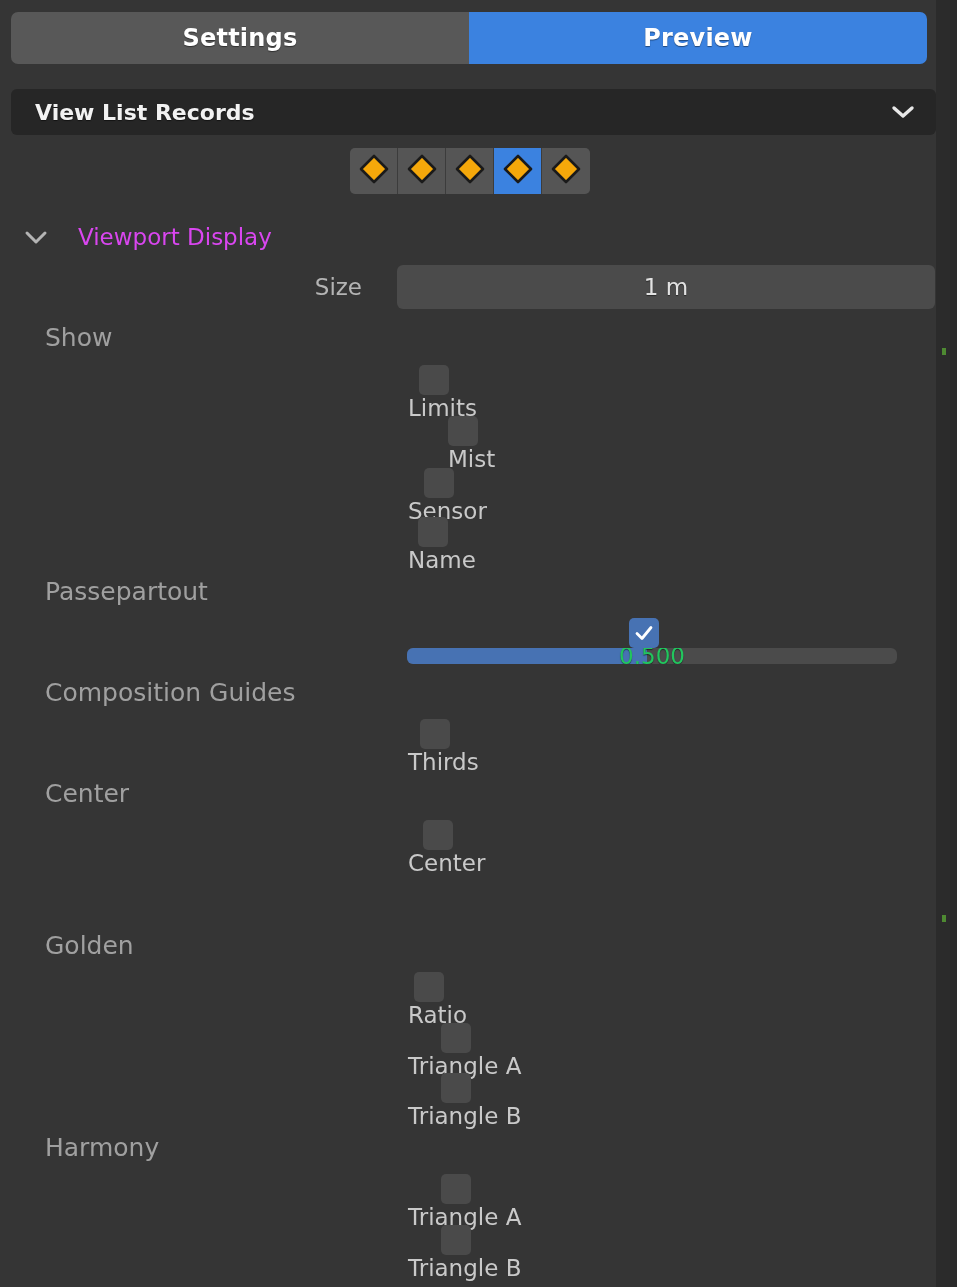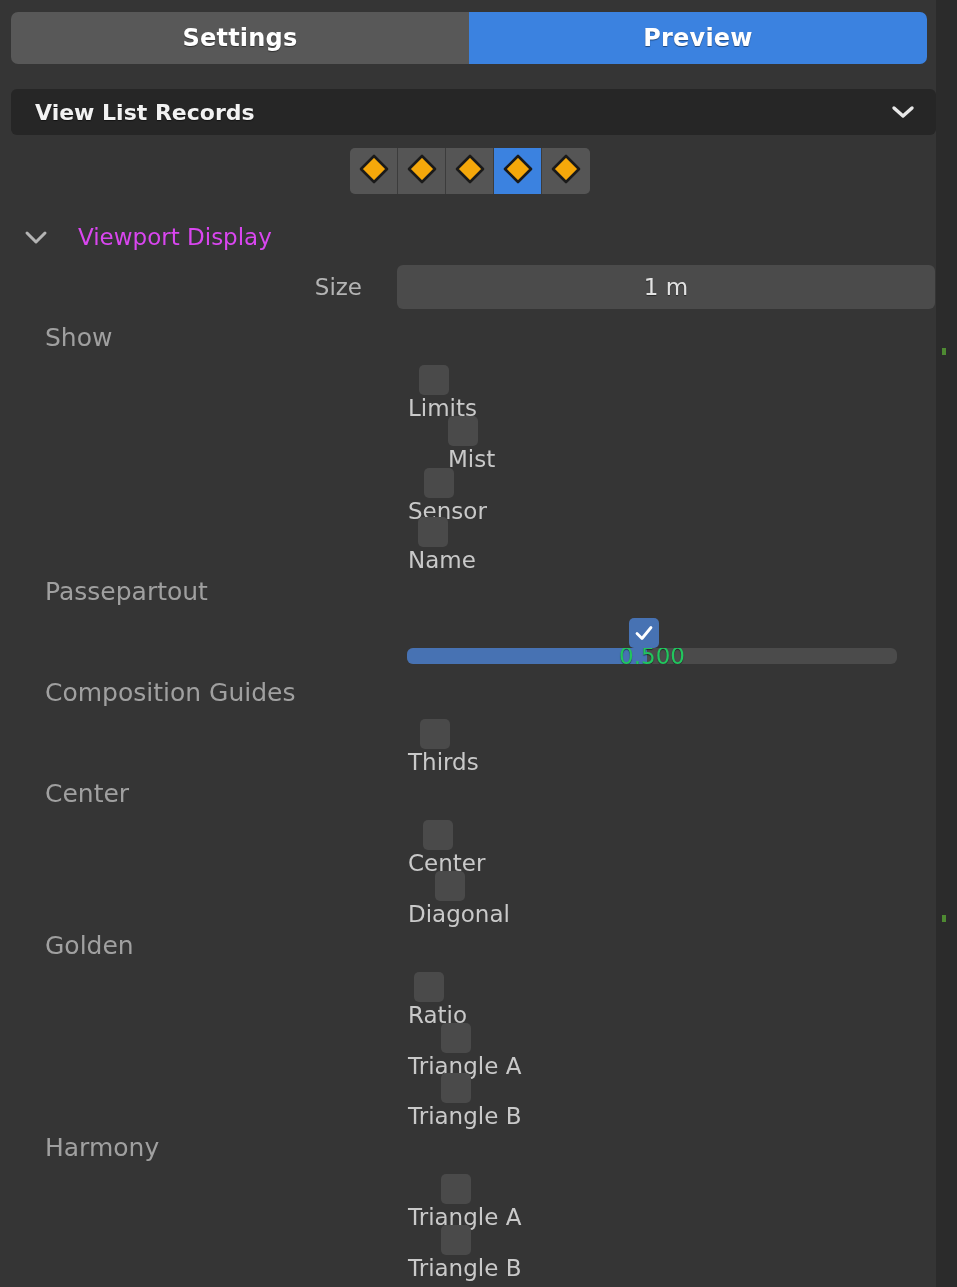--- a/index.html
+++ b/index.html
@@ -352,24 +352,20 @@
     <span class="cb-label">Thirds</span>
   </div>
 
   <div class="prop-row" style="top:770px;">
     <span class="row-label-left">Center</span>
   </div>
   <div class="cb-group" style="top:820px;">
     <span class="cb"></span>
     <span class="cb-label">Center</span>
   </div>
-  <div class="cb-group" style="top:871px;">
-    <span class="cb"></span>
-    <span class="cb-label">Diagonal</span>
-  </div>
 
   <div class="prop-row" style="top:922px;">
     <span class="row-label-left">Golden</span>
   </div>
   <div class="cb-group" style="top:972px;">
     <span class="cb"></span>
     <span class="cb-label">Ratio</span>
   </div>
   <div class="cb-group" style="top:1023px;">
     <span class="cb"></span>

